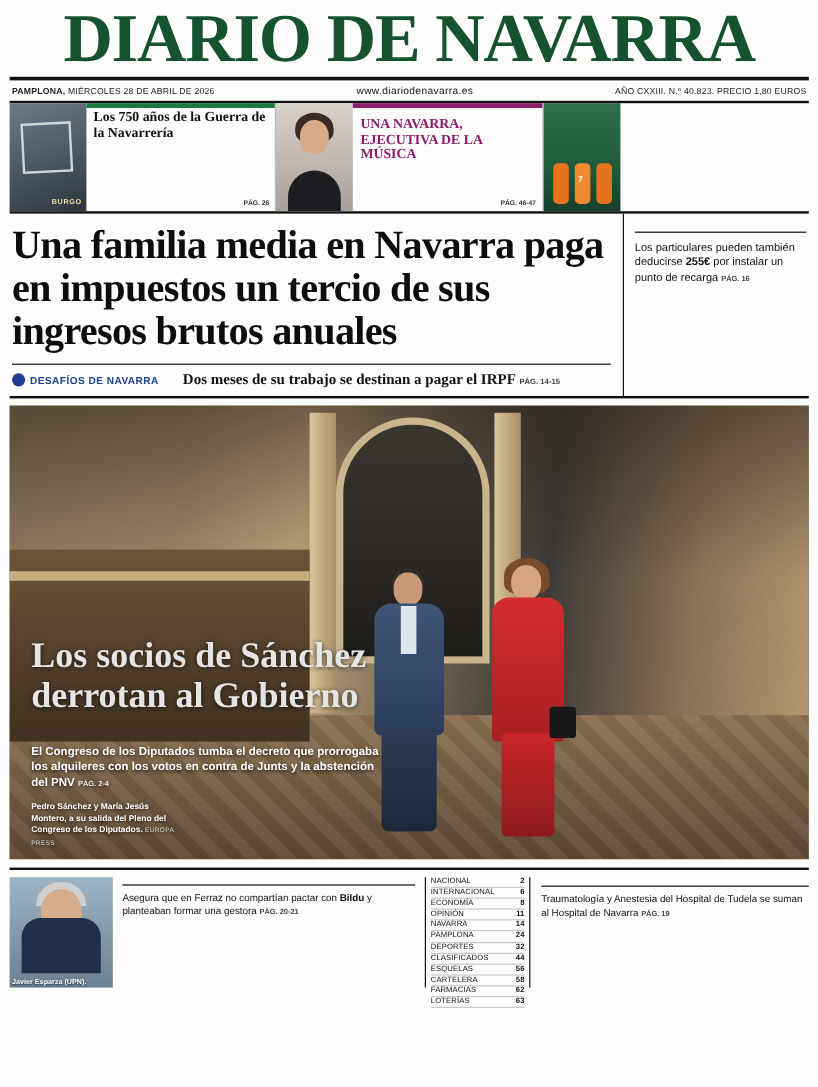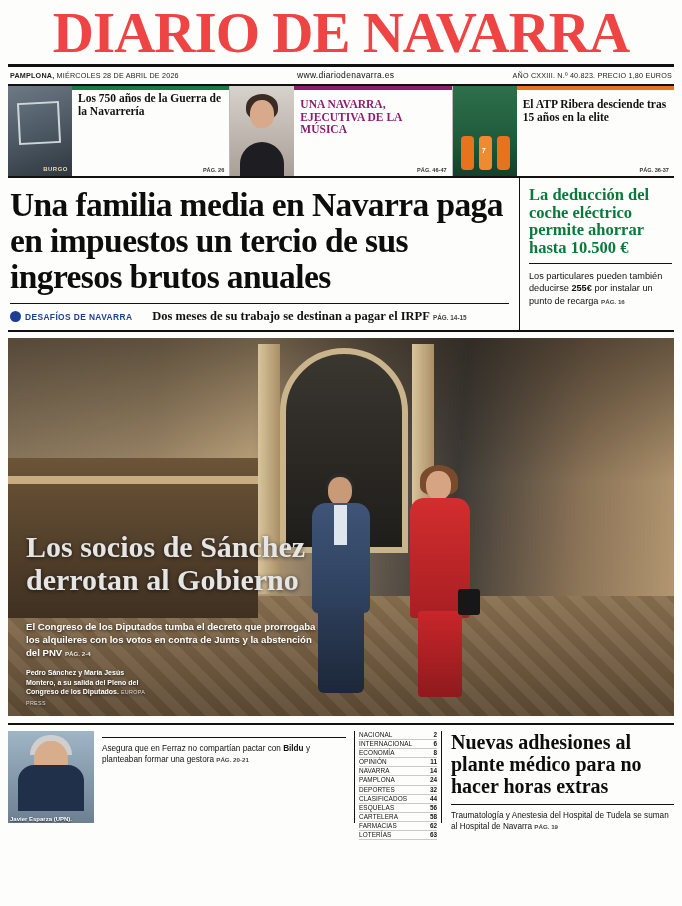--- a/index.html
+++ b/index.html
@@ -22,21 +22,21 @@
   .masthead {
     text-align: center;
     padding-top: 4px;
   }
   .masthead-title {
     font-family: "Liberation Serif", serif;
     font-weight: bold;
     font-size: 57px;
     line-height: 58px;
     letter-spacing: -1px;
-    color: #ef4444;
+    color: #14532d;
     white-space: nowrap;
   }
   .masthead-rule {
     height: 3px;
     background: #111;
     margin-top: 2px;
   }
   .masthead-info {
     display: flex;
     justify-content: space-between;
@@ -458,46 +458,38 @@
       </div>
     </div>
 
     <div class="teaser">
       <div class="teaser-thumb th3">
         <div class="p1"></div>
         <div class="p2"></div>
         <div class="p3"></div>
         <div class="num">7</div>
       </div>
-      <div class="teaser-text">
-        <div class="teaser-barwrap">
-          <div class="bar" style="background:#e8731f"></div>
-        </div>
-        <div class="teaser-title" style="margin-top:6px">El ATP Ribera desciende tras 15 años en la elite</div>
-        <div class="teaser-page">PÁG. 36-37</div>
-      </div>
     </div>
 
   </div>
 
   <div class="lead">
     <div class="lead-main">
       <div class="lead-head">Una familia media en Navarra paga en impuestos un tercio de sus ingresos brutos anuales</div>
       <div class="lead-foot">
         <div class="desafios">
           <span class="dot"></span>
           <span>DESAFÍOS DE NAVARRA</span>
         </div>
         <div class="lead-sub">
           <span>Dos meses de su trabajo se destinan a pagar el IRPF</span><span class="pg">PÁG. 14-15</span>
         </div>
       </div>
     </div>
     <div class="lead-side">
-      <div class="side-head">La deducción del coche eléctrico permite ahorrar hasta 10.500 €</div>
       <div class="side-rule"></div>
       <div class="side-body">
         <span>Los particulares pueden también deducirse </span><b>255€</b><span> por instalar un punto de recarga</span> <span class="pg">PÁG. 16</span>
       </div>
     </div>
   </div>
 
   <div class="photo-block">
     <div class="photo-bg"></div>
     <div class="arch"></div>
@@ -592,21 +584,20 @@
           <span class="nm">FARMACIAS</span>
           <span class="pg">62</span>
         </div>
       <div class="index-row">
           <span class="nm">LOTERÍAS</span>
           <span class="pg">63</span>
         </div>
     </div>
 
     <div class="bot-right">
-      <div class="bot-right-head">Nuevas adhesiones al plante médico para no hacer horas extras</div>
       <div class="bot-right-sub">
         <span>Traumatología y Anestesia del Hospital de Tudela se suman al Hospital de Navarra</span> <span class="pg">PÁG. 19</span>
       </div>
     </div>
 
   </div>
 
 </div>
 
 </body></html>

